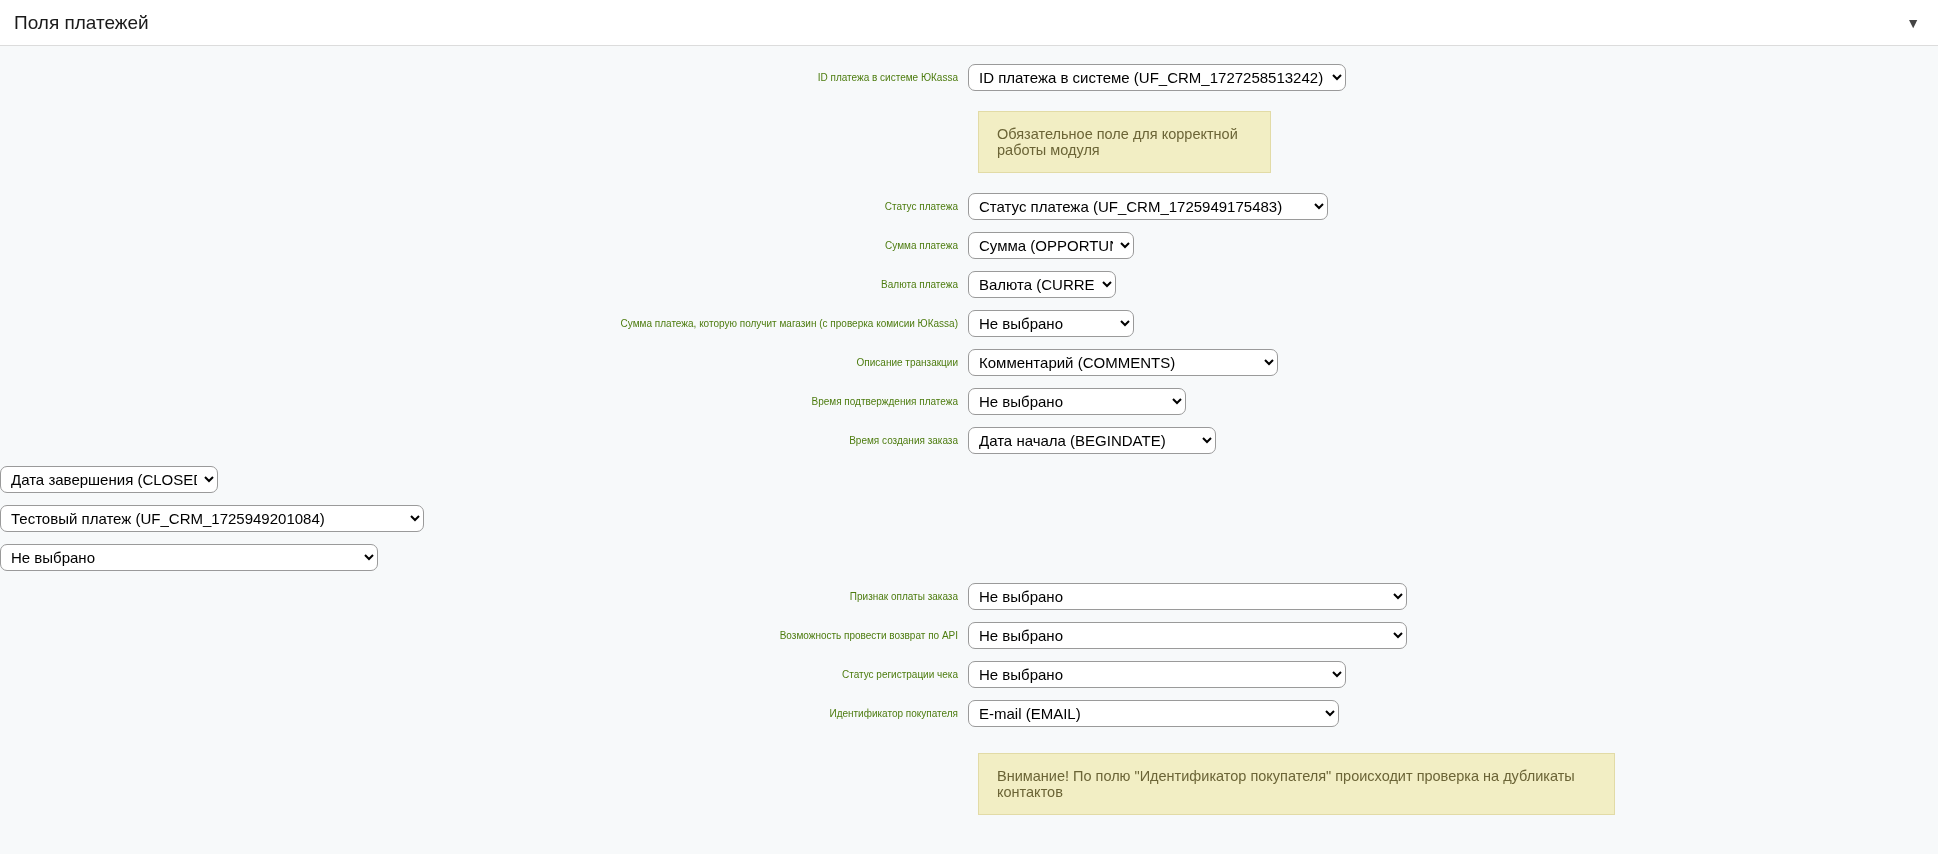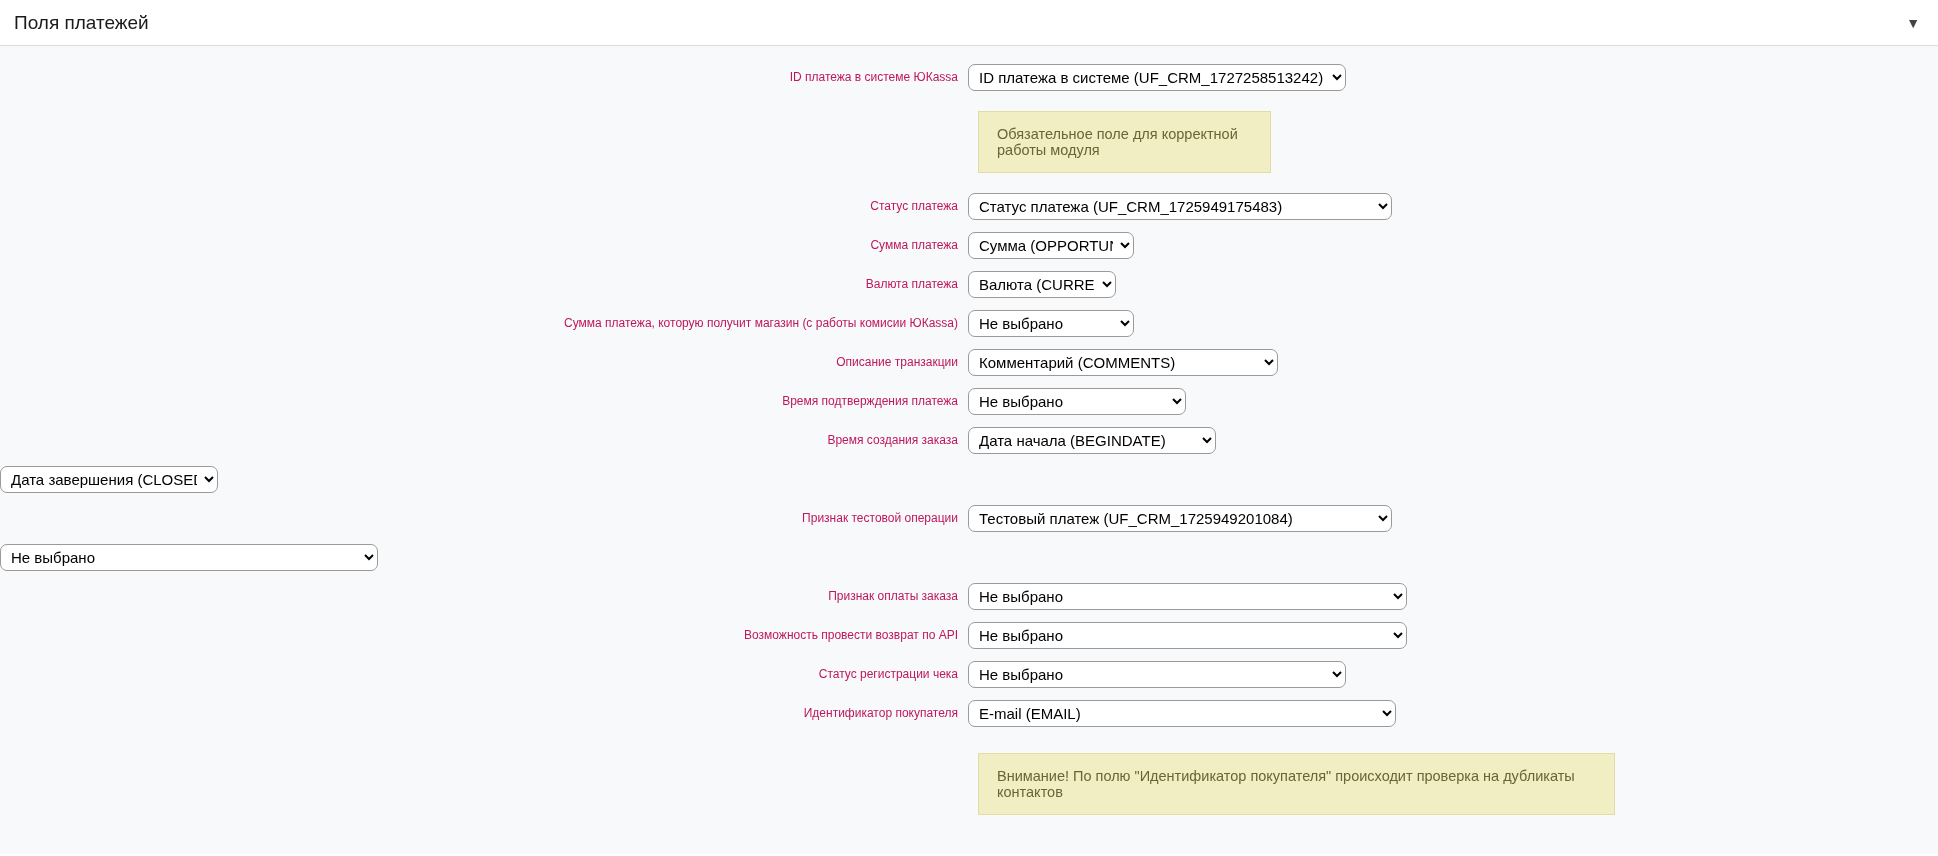--- a/index.html
+++ b/index.html
@@ -57,22 +57,22 @@
     display: flex;
     align-items: center;
     margin-bottom: 12px;
   }
 
   .row-label {
     width: 968px;
     text-align: right;
     padding-right: 10px;
     box-sizing: border-box;
-    font-size: 12px;
-    color: #be185d;
+    font-size: 10px;
+    color: #4d7c0f;
     line-height: 1.2;
   }
 
   .row-control {
     flex: 0 0 auto;
   }
 
   select.field {
     font-family: "Liberation Sans", sans-serif;
     font-size: 15px;
@@ -137,21 +137,21 @@
     </div>
 
     <div class="note-row gap-top">
       <div class="spacer"></div>
       <div class="note" style="width:293px">Обязательное поле для корректной работы модуля</div>
     </div>
 
     <div class="form-row">
       <div class="row-label">Статус платежа</div>
       <div class="row-control">
-        <select class="field" style="width:424px">
+        <select class="field" style="width:360px">
           <option>Статус платежа (UF_CRM_1725949175483)</option>
         </select>
       </div>
     </div>
 
     <div class="form-row">
       <div class="row-label">Сумма платежа</div>
       <div class="row-control">
         <select class="field" style="width:166px">
           <option>Сумма (OPPORTUNITY)</option>
@@ -162,21 +162,21 @@
     <div class="form-row">
       <div class="row-label">Валюта платежа</div>
       <div class="row-control">
         <select class="field" style="width:148px">
           <option>Валюта (CURRENCY_ID)</option>
         </select>
       </div>
     </div>
 
     <div class="form-row">
-      <div class="row-label">Сумма платежа, которую получит магазин (с работы комисии ЮКassa)</div>
+      <div class="row-label">Сумма платежа, которую получит магазин (с проверка комисии ЮКassa)</div>
       <div class="row-control">
         <select class="field" style="width:166px">
           <option>Не выбрано</option>
         </select>
       </div>
     </div>
 
     <div class="form-row">
       <div class="row-label">Описание транзакции</div>
       <div class="row-control">
@@ -206,21 +206,20 @@
 
     <div class="form-row">
       <div class="row-control">
         <select class="field" style="width:218px">
           <option>Дата завершения (CLOSEDATE)</option>
         </select>
       </div>
     </div>
 
     <div class="form-row">
-      <div class="row-label">Признак тестовой операции</div>
       <div class="row-control">
         <select class="field" style="width:424px">
           <option>Тестовый платеж (UF_CRM_1725949201084)</option>
         </select>
       </div>
     </div>
 
     <div class="form-row">
       <div class="row-control">
         <select class="field" style="width:378px">
@@ -252,21 +251,21 @@
       <div class="row-control">
         <select class="field" style="width:378px">
           <option>Не выбрано</option>
         </select>
       </div>
     </div>
 
     <div class="form-row">
       <div class="row-label">Идентификатор покупателя</div>
       <div class="row-control">
-        <select class="field" style="width:428px">
+        <select class="field" style="width:371px">
           <option>E-mail (EMAIL)</option>
         </select>
       </div>
     </div>
 
     <div class="gap-lg"></div>
 
     <div class="note-row">
       <div class="spacer"></div>
       <div class="note" style="width:637px">Внимание! По полю "Идентификатор покупателя" происходит проверка на дубликаты контактов</div>

